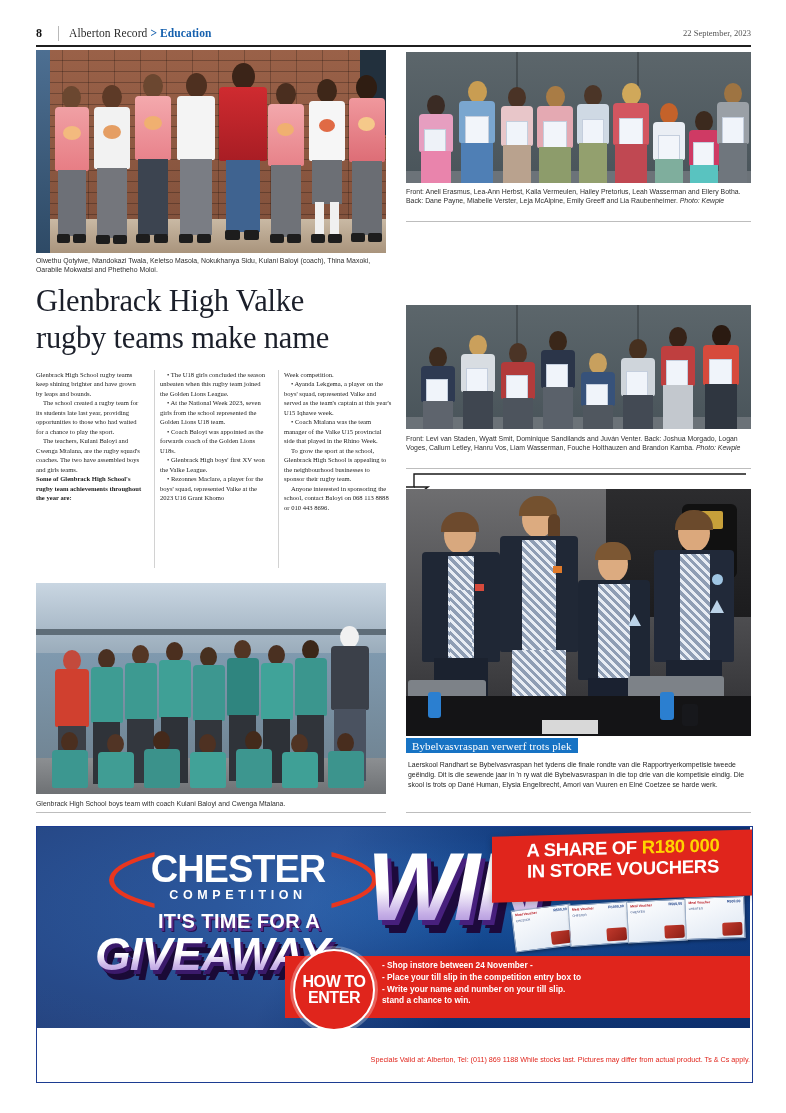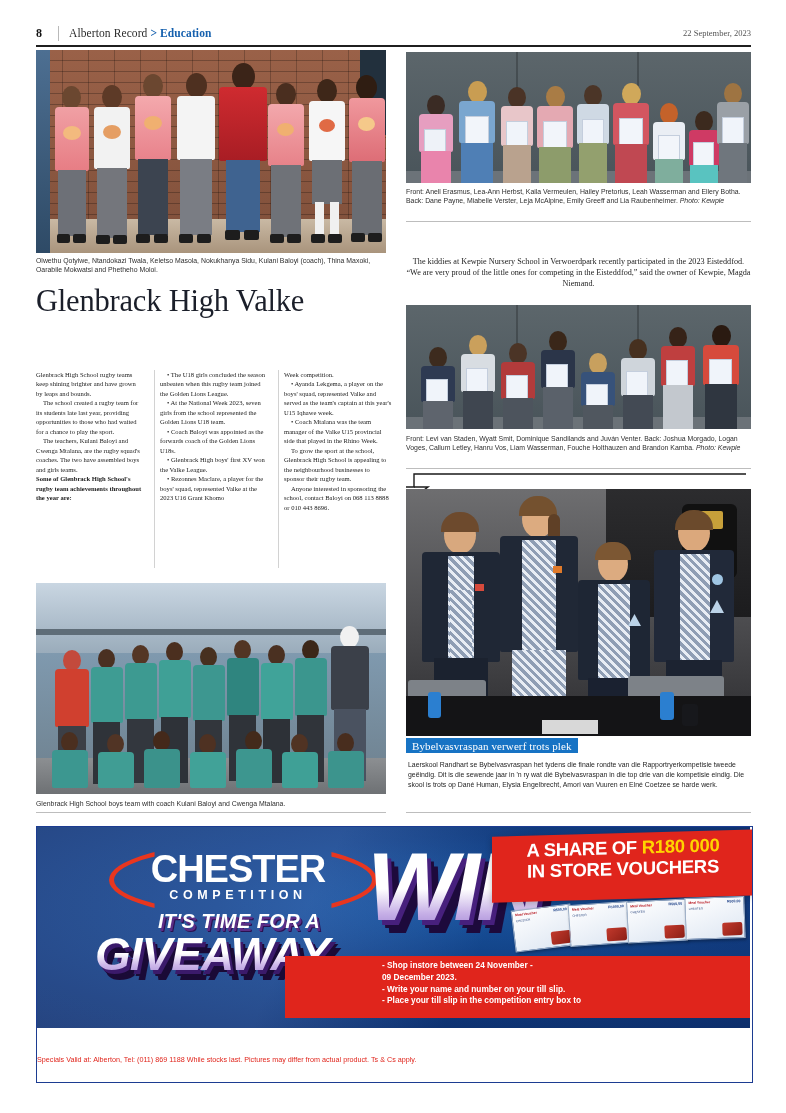--- a/index.html
+++ b/index.html
@@ -55,21 +55,21 @@
   
   .chester{position:absolute;left:72px;top:16px;width:258px;height:64px;z-index:3;}
   .paren{position:absolute;top:0;width:258px;height:64px;border:5px solid #e8361f;border-radius:50%;
       clip-path:polygon(0 0,17% 0,17% 100%,0 100%,0 0);}
   .paren.r{clip-path:polygon(83% 0,100% 0,100% 100%,83% 100%);}
   .chester-word{position:absolute;left:18px;top:5px;width:222px;text-align:center;
       font-family:"Liberation Sans",sans-serif;font-weight:bold;font-size:38px;color:#fff;letter-spacing:-1px;}
   .chester-sub{position:absolute;left:18px;top:45px;width:222px;text-align:center;
       font-family:"Liberation Sans",sans-serif;font-weight:bold;font-size:12.5px;color:#fff;letter-spacing:4.6px;}
   .its-time{position:absolute;left:88px;top:83px;width:228px;text-align:center;z-index:3;
-      font-family:"Liberation Sans",sans-serif;font-weight:bold;font-style:italic;font-size:20px;
+      font-family:"Liberation Sans",sans-serif;font-weight:bold;font-size:20px;
       color:#fff;letter-spacing:.4px;text-shadow:2px 3px 0 #5b2d86,3px 4px 0 #2b1150;}
   .giveaway{position:absolute;left:20px;top:104px;width:310px;text-align:center;z-index:3;
       font-family:"Liberation Sans",sans-serif;font-weight:bold;font-style:italic;font-size:46px;
       line-height:1;letter-spacing:-1px;
       background:linear-gradient(180deg,#ffffff 0%,#ffffff 48%,#cdb7ea 74%,#a98fd6 100%);
       -webkit-background-clip:text;background-clip:text;color:transparent;
       filter:drop-shadow(3px 4px 0 #3b1a6b) drop-shadow(5px 6px 0 #1a0a36);}
   .win{position:absolute;left:330px;top:12px;z-index:3;
       font-family:"Liberation Sans",sans-serif;font-weight:bold;font-style:italic;font-size:96px;
       line-height:1;letter-spacing:-4px;
@@ -100,21 +100,21 @@
       align-items:center;justify-content:center;box-shadow:0 0 0 3px rgba(255,255,255,.28);}
   .hte-badge span{font-family:"Liberation Sans",sans-serif;font-weight:bold;font-size:16px;color:#fff;
       line-height:1.02;letter-spacing:-.4px;}
   .hte-list{position:absolute;left:345px;top:133px;width:362px;z-index:6;
       font-family:"Liberation Sans",sans-serif;font-weight:bold;font-size:8.3px;line-height:1.42;color:#fff;}
 
   .hours-bar{position:absolute;left:0;top:201px;width:713px;height:18px;background:#e0251c;
       display:flex;align-items:center;justify-content:center;}
   .hours-bar span{font-family:"Liberation Sans",sans-serif;font-weight:bold;font-size:7.4px;color:#fff;letter-spacing:-.1px;}
   .hours-bar em{font-style:normal;font-size:6.6px;}
-  .specials{position:absolute;left:0;top:228px;width:713px;text-align:left;
+  .specials{position:absolute;left:0;top:228px;width:713px;text-align:right;
       font-family:"Liberation Sans",sans-serif;font-size:7.2px;color:#e0251c;}
 
   
   .brickwall{position:absolute;inset:0;background:#8d5a42;
     background-image:
       linear-gradient(90deg, rgba(0,0,0,.22) 1px, transparent 1px),
       linear-gradient(0deg, rgba(0,0,0,.25) 1px, transparent 1px),
       linear-gradient(180deg,#9a6148 0%,#7e4f3a 100%);
     background-size:26px 11px,26px 11px,100% 100%;}
   .ground{position:absolute;left:0;bottom:0;width:100%;height:17%;
@@ -216,20 +216,21 @@
       <div class="legs" style="left:5px;top:92px;width:30px;height:74px;background:#6a6d73;"></div>
       <div class="shoes" style="left:4px;top:164px;width:14px;height:9px;"></div>
       <div class="shoes" style="left:21px;top:164px;width:14px;height:9px;"></div>
     </div>
   </div>
 
   <div class="cap" style="left:36px;top:256px;width:350px;">Olwethu Qotyiwe, Ntandokazi Twala, Keletso Masola, Nokukhanya Sidu, Kulani Baloyi (coach), Thina Maxoki, Oarabile Mokwatsi and Phetheho Moloi.</div>
 
   <div class="headline">
     <div>Glenbrack High Valke</div>
+    <div>rugby teams make name</div>
   </div>
 
   <div class="cols">
     <div class="col" style="left:0;">
       <p class="noind">Glenbrack High School rugby teams keep shining brighter and have grown by leaps and bounds.</p>
       <p>The school created a rugby team for its students late last year, providing opportunities to those who had waited for a chance to play the sport.</p>
       <p>The teachers, Kulani Baloyi and Cwenga Mtalana, are the rugby squad's coaches. The two have assembled boys and girls teams.</p>
       <p class="b">Some of Glenbrack High School's rugby team achievements throughout the year are:</p>
     </div>
     <div class="col-sep" style="left:118px;"></div>
@@ -395,21 +396,20 @@
       <div class="legs" style="left:3px;top:68px;width:28px;height:40px;background:#6f767d;"></div>
     </div>
   </div>
 
   <div class="cap" style="left:406px;top:187px;width:345px;">
     <span>Front: Anell Erasmus, Lea-Ann Herbst, Kaila Vermeulen, Hailey Pretorius, Leah Wasserman and Ellery Botha. Back: Dane Payne, Miabelle Verster, Leja McAlpine, Emily Greeff and Lia Raubenheimer.</span>
     <i>Photo: Kewpie</i>
   </div>
   <div class="hr-thin" style="left:406px;top:221px;width:345px;"></div>
 
-  <div class="kewpie-sub">The kiddies at Kewpie Nursery School in Verwoerdpark recently participated in the 2023 Eisteddfod. “We are very proud of the little ones for competing in the Eisteddfod,” said the owner of Kewpie, Magda Niemand.</div>
 
   <div class="photo" style="left:406px;top:305px;width:345px;height:124px;">
     <div class="darkwall"></div>
     <div style="position:absolute;left:0;bottom:0;width:100%;height:10%;background:#6b7278;"></div>
     <div class="person" style="left:14px;width:36px;height:98px;">
       <div class="head" style="left:9px;top:16px;width:18px;height:21px;background:#3d2b1e;"></div>
       <div class="torso" style="left:1px;top:35px;width:34px;height:36px;background:#2e3a52;"></div>
       <div style="position:absolute;left:6px;top:48px;width:20px;height:24px;background:#f0f4fa;border:1px solid #c4cedd;"></div>
       <div class="legs" style="left:3px;top:70px;width:30px;height:28px;background:#5e646d;"></div>
     </div>
@@ -566,24 +566,28 @@
       </div>
       <div class="vch" style="left:178px;top:0px;transform:rotate(-2deg);">
         <b>Meal Voucher</b>
         <u>R500,00</u>
         <i>CHESTER</i>
           <div class="vmeat"></div>
       </div>
     </div>
 
     <div class="hte-strip"></div>
+    <div class="hte-badge">
+      <span>HOW TO</span>
+      <span>ENTER</span>
+    </div>
     <div class="hte-list">
       <div>- Shop instore between 24 November -</div>
-      <div>   09 December 2023.</div>
+      <div>- Place your till slip in the competition entry box to</div>
       <div>- Write your name and number on your till slip.</div>
-      <div>- Place your till slip in the competition entry box to</div>
+      <div>   stand a chance to win.</div>
     </div>
 
 
     <div class="specials">Specials Valid at: Alberton, Tel: (011) 869 1188 While stocks last. Pictures may differ from actual product. Ts &amp; Cs apply.</div>
   </div>
 
 </div>
 
 </body></html>

